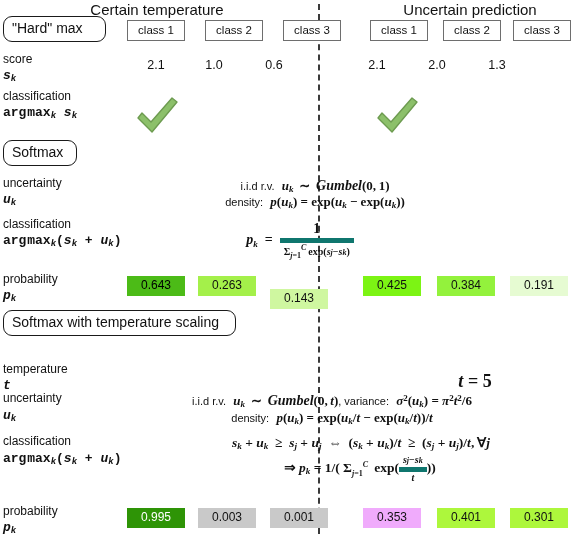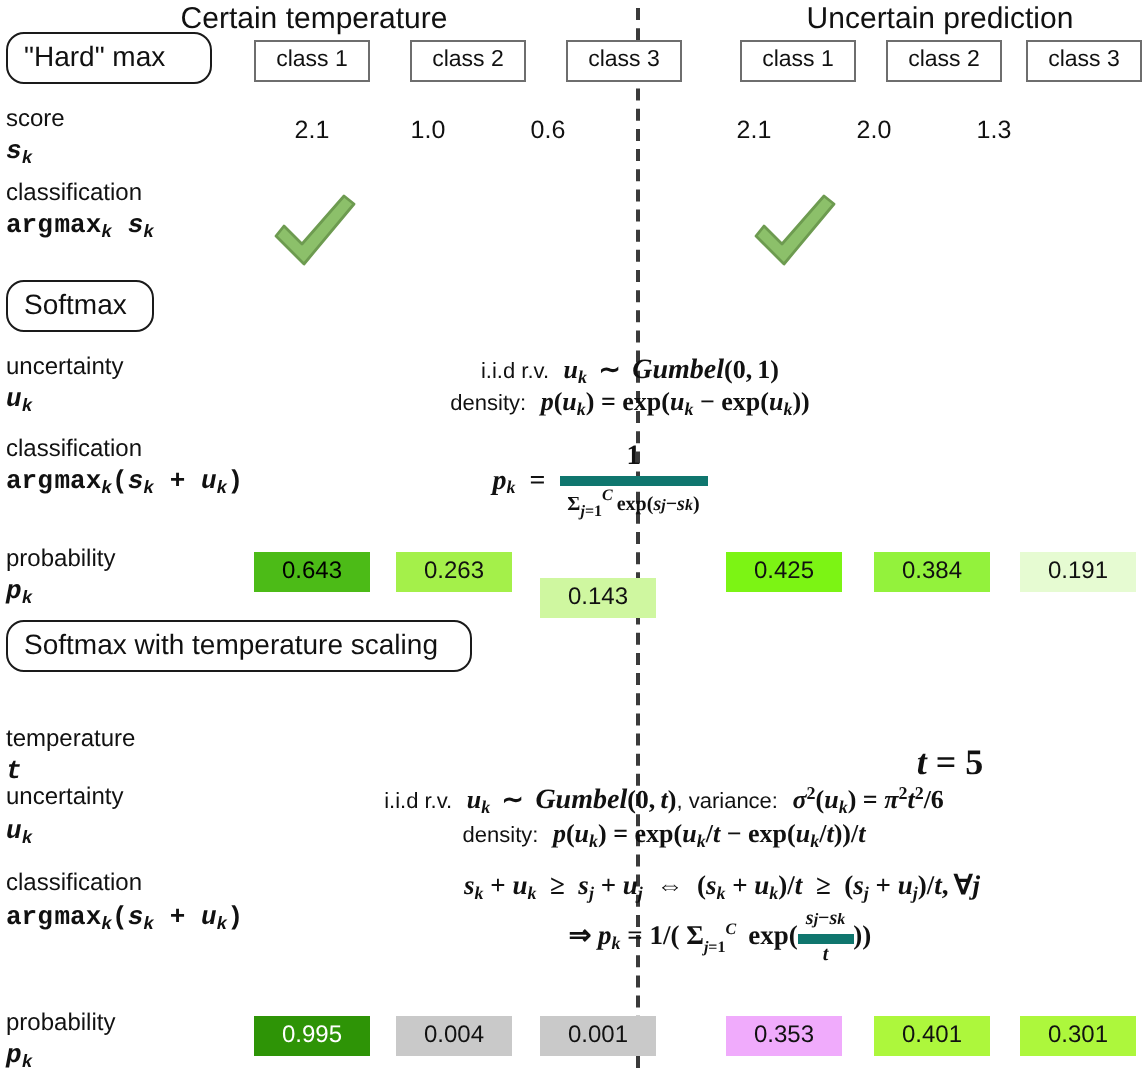--- a/index.html
+++ b/index.html
@@ -253,19 +253,19 @@
         <span class="den"><i>t</i></span>
       </span>))
   </div>
 
   <div class="abs lbl" style="left:3px;top:505px;">probability</div>
   <div class="abs math" style="left:3px;top:520px;">
     <span class="ital">p</span><span class="sub">k</span>
   </div>
 
   <div class="abs chip" id="p2-0" style="left: 127px; top: 508px; width: 58px; background: rgb(46, 148, 6); color: rgb(255, 255, 255);">0.995</div>
-  <div class="abs chip" id="p2-1" style="left: 198px; top: 508px; width: 58px; background: rgb(201, 201, 201); color: rgb(17, 17, 17);">0.004</div>
+  <div class="abs chip" id="p2-1" style="left: 198px; top: 508px; width: 58px; background: rgb(201, 201, 201); color: rgb(17, 17, 17);">0.003</div>
   <div class="abs chip" id="p2-2" style="left: 270px; top: 508px; width: 58px; background: rgb(201, 201, 201); color: rgb(17, 17, 17);">0.001</div>
   <div class="abs chip" id="p2-3" style="left: 363px; top: 508px; width: 58px; background: #f0abfc; color: rgb(17, 17, 17);">0.353</div>
   <div class="abs chip" id="p2-4" style="left: 437px; top: 508px; width: 58px; background: rgb(173, 247, 60); color: rgb(17, 17, 17);">0.401</div>
   <div class="abs chip" id="p2-5" style="left: 510px; top: 508px; width: 58px; background: rgb(173, 247, 60); color: rgb(17, 17, 17);">0.301</div>
 
 </div>
 
 </body></html>

